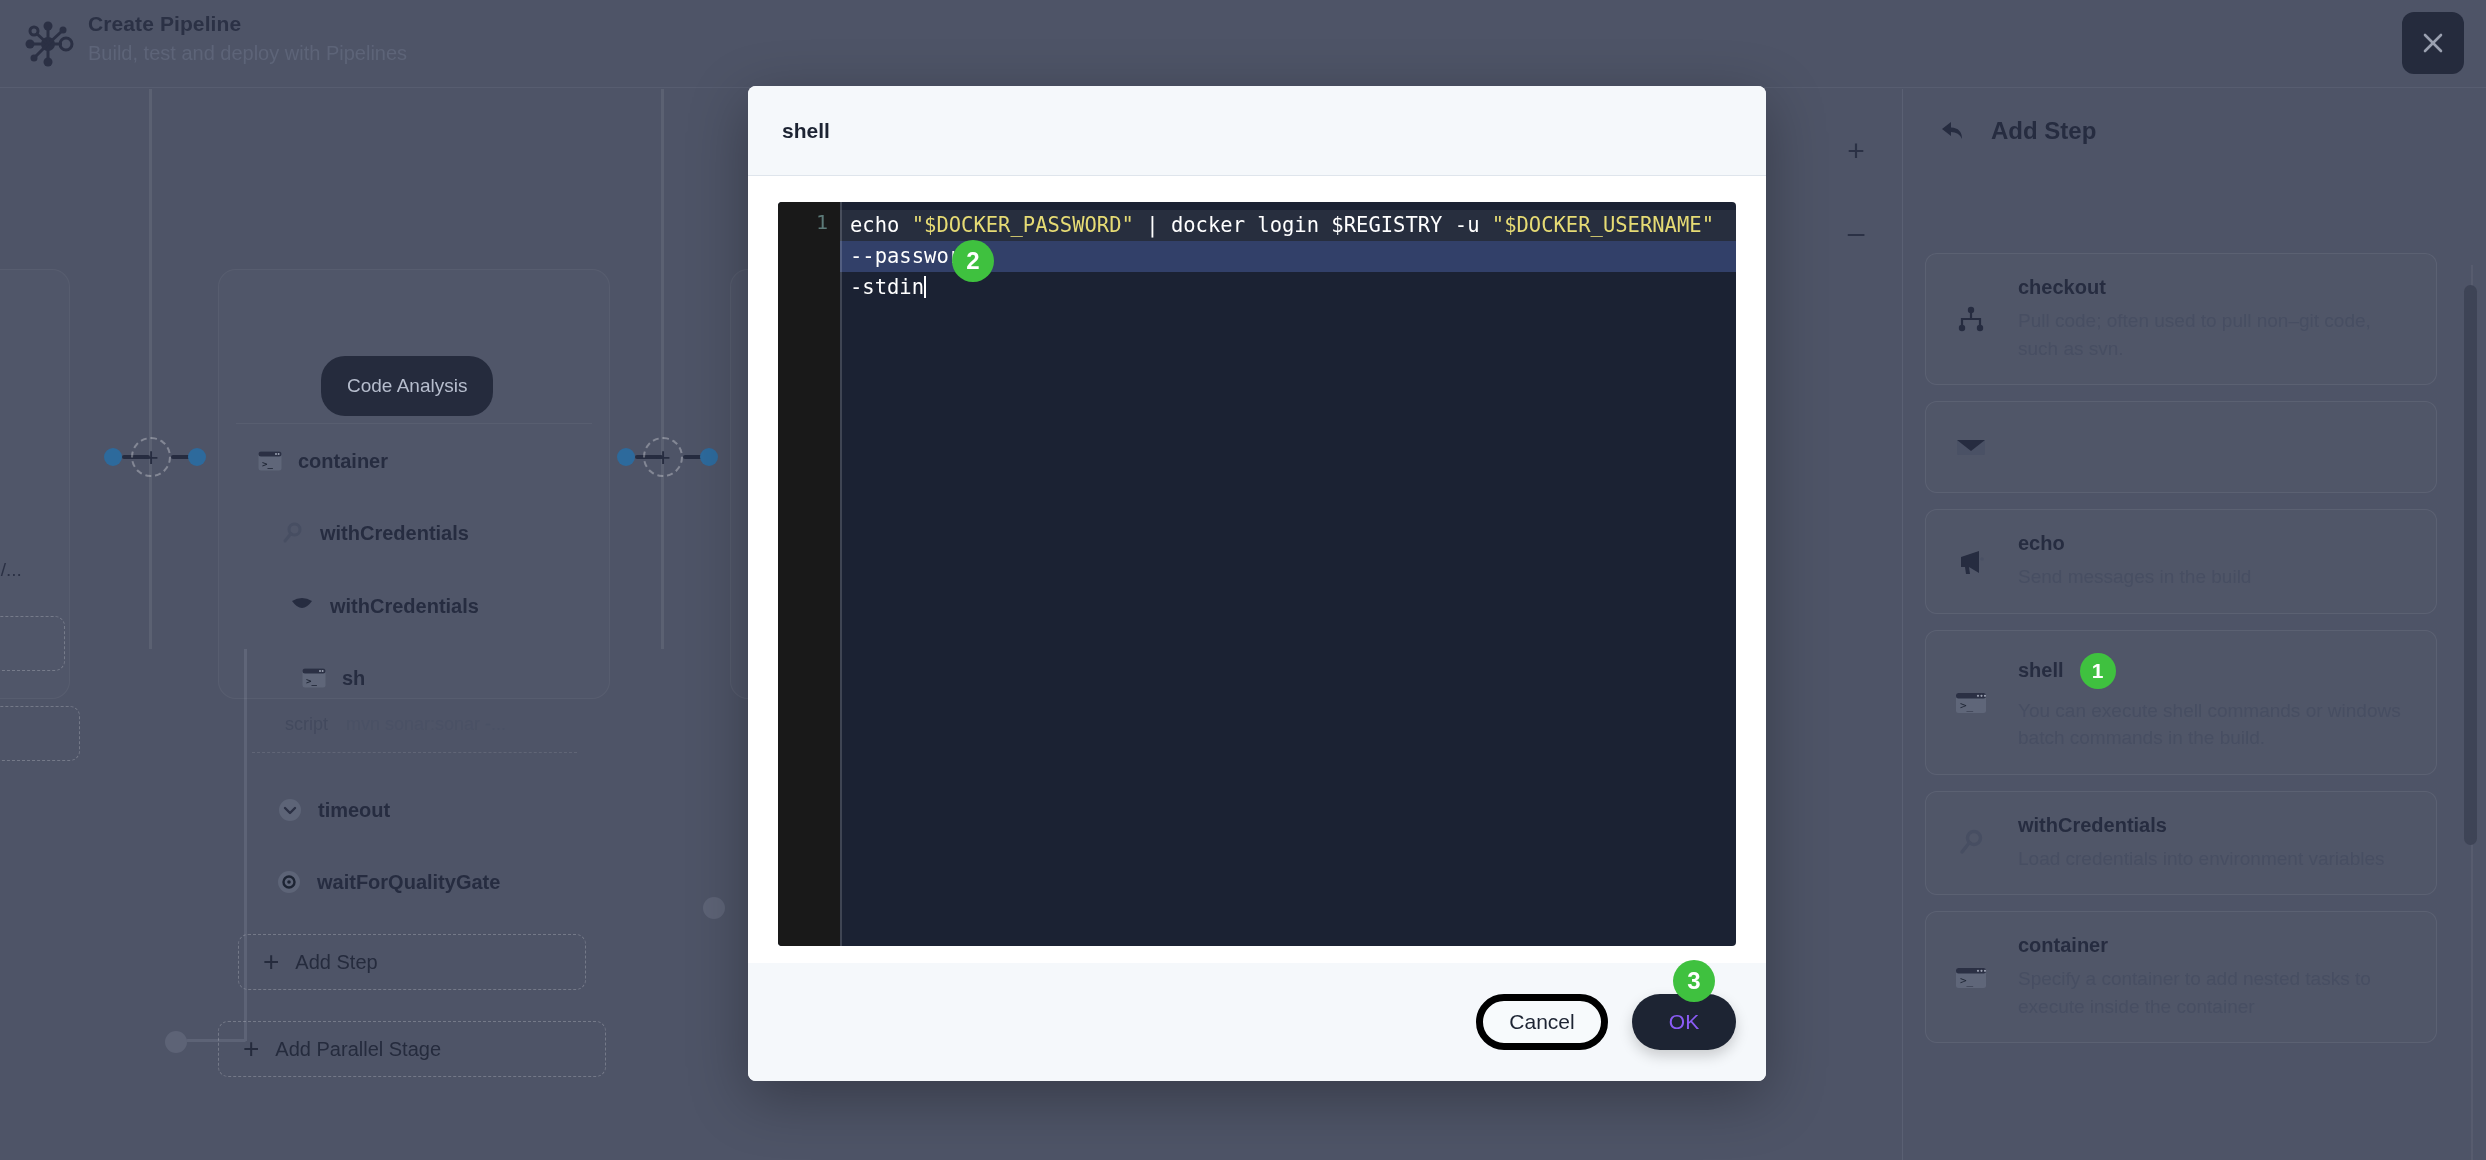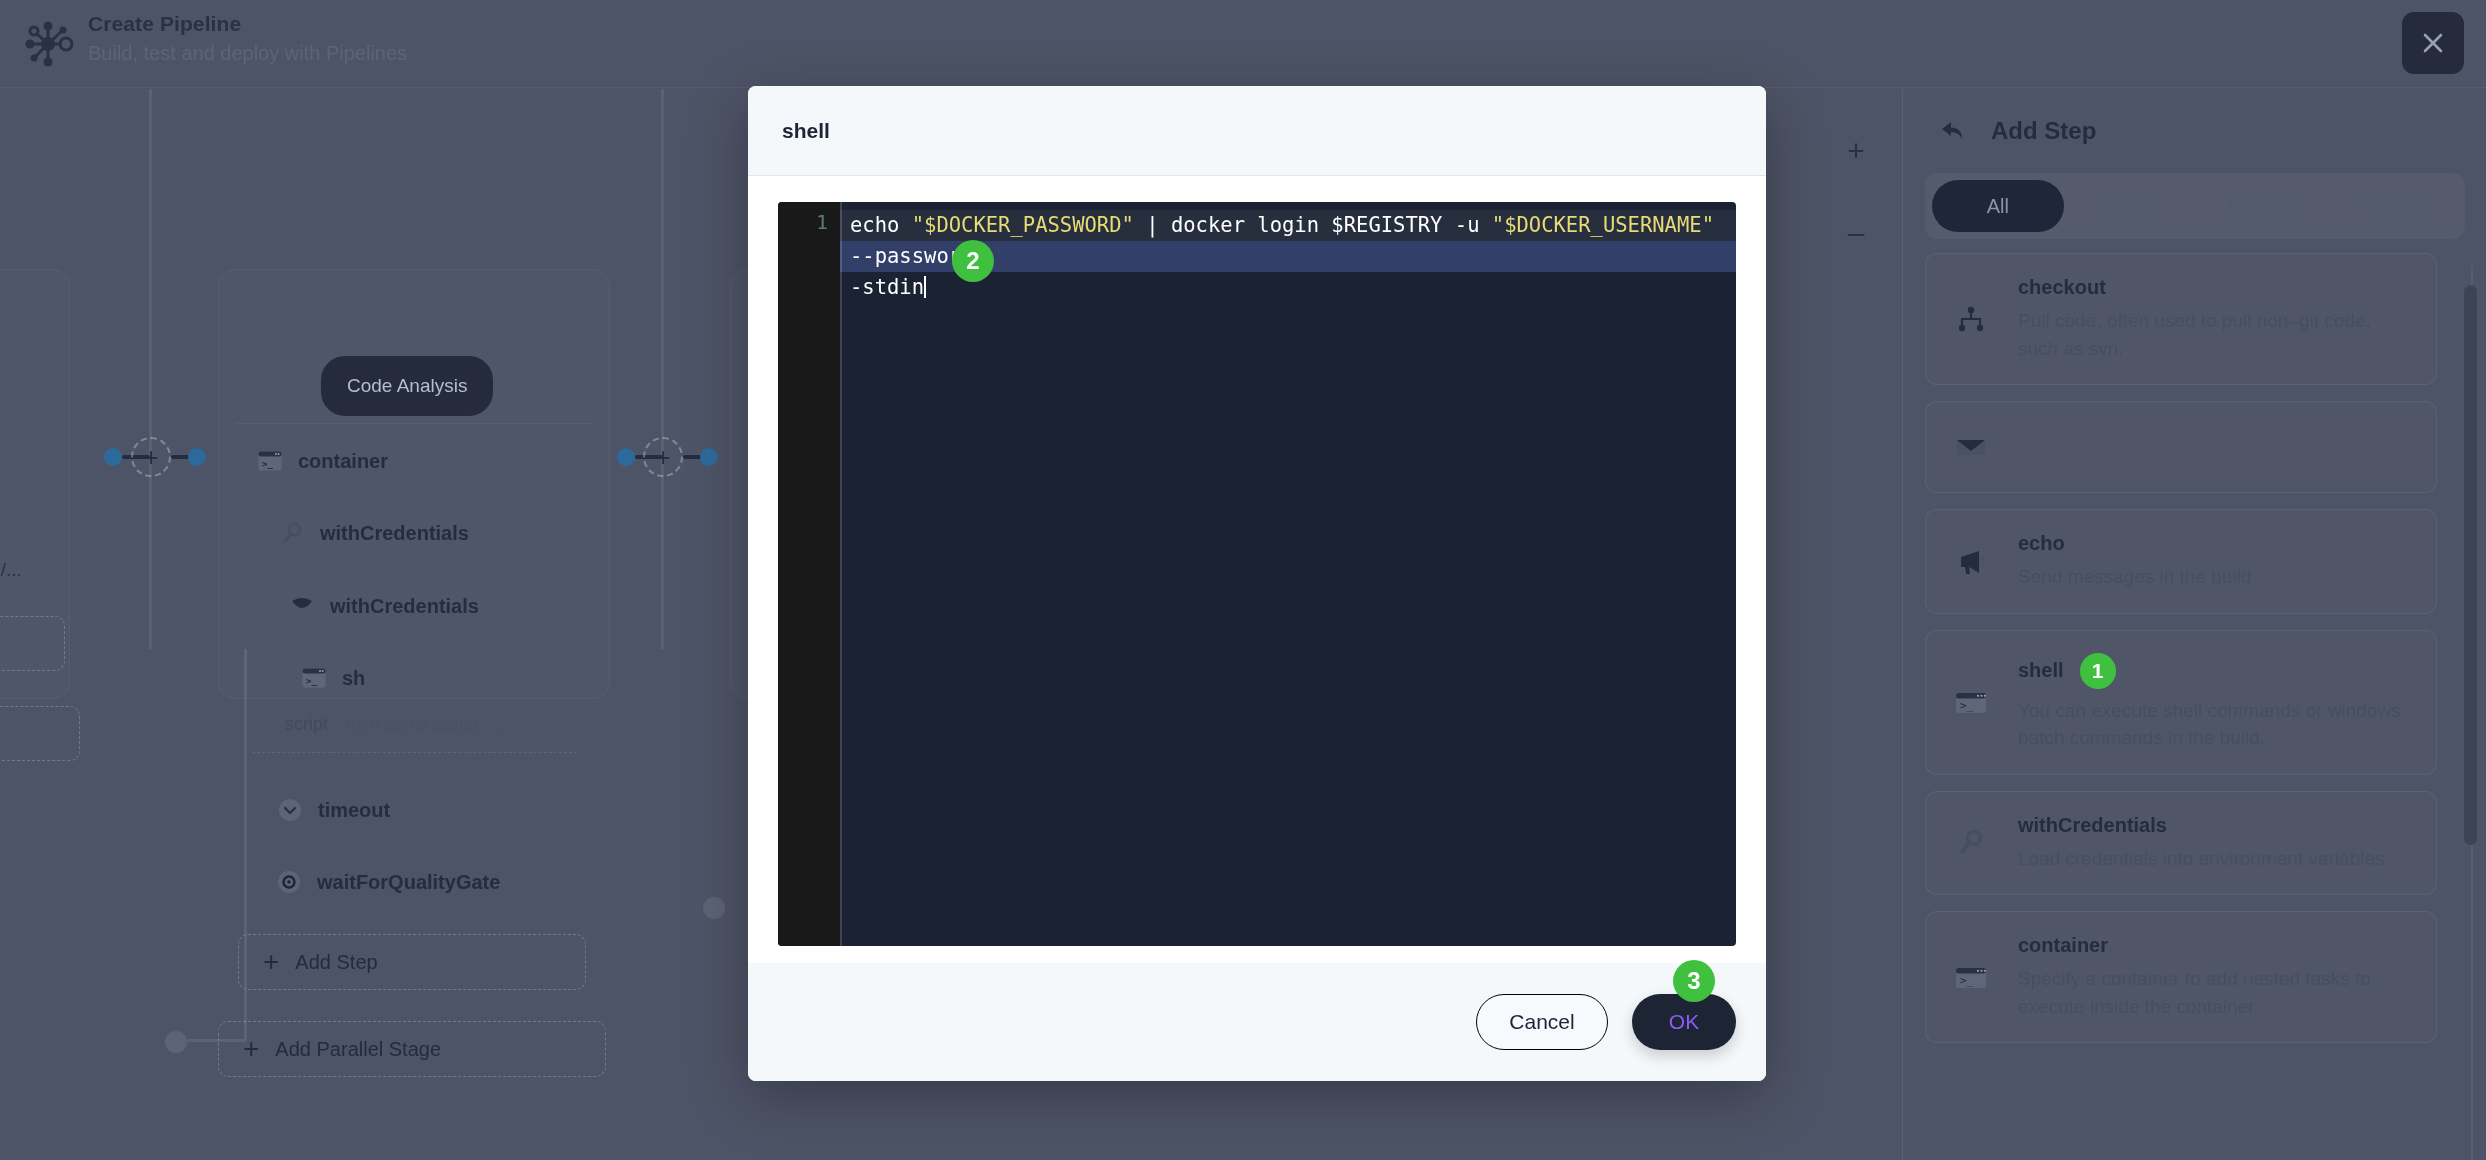--- a/index.html
+++ b/index.html
@@ -280,21 +280,21 @@
     background: #f5f8fb;
     display: flex; align-items: center; justify-content: flex-end;
     padding-right: 30px;
   }
   .btn {
     height: 56px; border-radius: 28px;
     display: flex; align-items: center; justify-content: center;
     font-size: 21px; cursor: pointer;
   }
   #btn-cancel {
-    width: 132px; border: 1px solid #000000; background: #f7fafc;
+    width: 132px; border: 7px solid #000000; background: #f7fafc;
     color: #1d2433; margin-right: 24px;
   }
   #btn-ok {
     width: 104px; background: #1d2433; color: #8b5cf6;
     box-shadow: 0 6px 14px rgba(0,0,0,0.18);
   }
 
   
   .badge {
     position: absolute;
@@ -468,26 +468,20 @@
   <div id="sidebar">
     <div id="sb-head">
       <div id="sb-back">
         <svg viewBox="0 0 30 30" width="30" height="30">
           <path d="M14 6 L5 13 L14 20 L14 16 Q22 16 25 23 Q25 12 14 11.5 Z" fill="#262c40"></path>
         </svg>
       </div>
       <div id="sb-title">Add Step</div>
     </div>
 
-    <div id="sb-tabs">
-      <div class="tab active">All</div>
-      <div class="tab">SCM</div>
-      <div class="tab">Normal</div>
-      <div class="tab">Review</div>
-    </div>
 
     <div id="sb-list">
 
 
       <div class="step-card">
         <span class="sico">
           <svg viewBox="0 0 40 40" width="40" height="40">
             <circle cx="20" cy="11" r="3.2" fill="#262c40"></circle>
             <circle cx="11" cy="29" r="3.2" fill="#262c40"></circle>
             <circle cx="29" cy="29" r="3.2" fill="#262c40"></circle>

